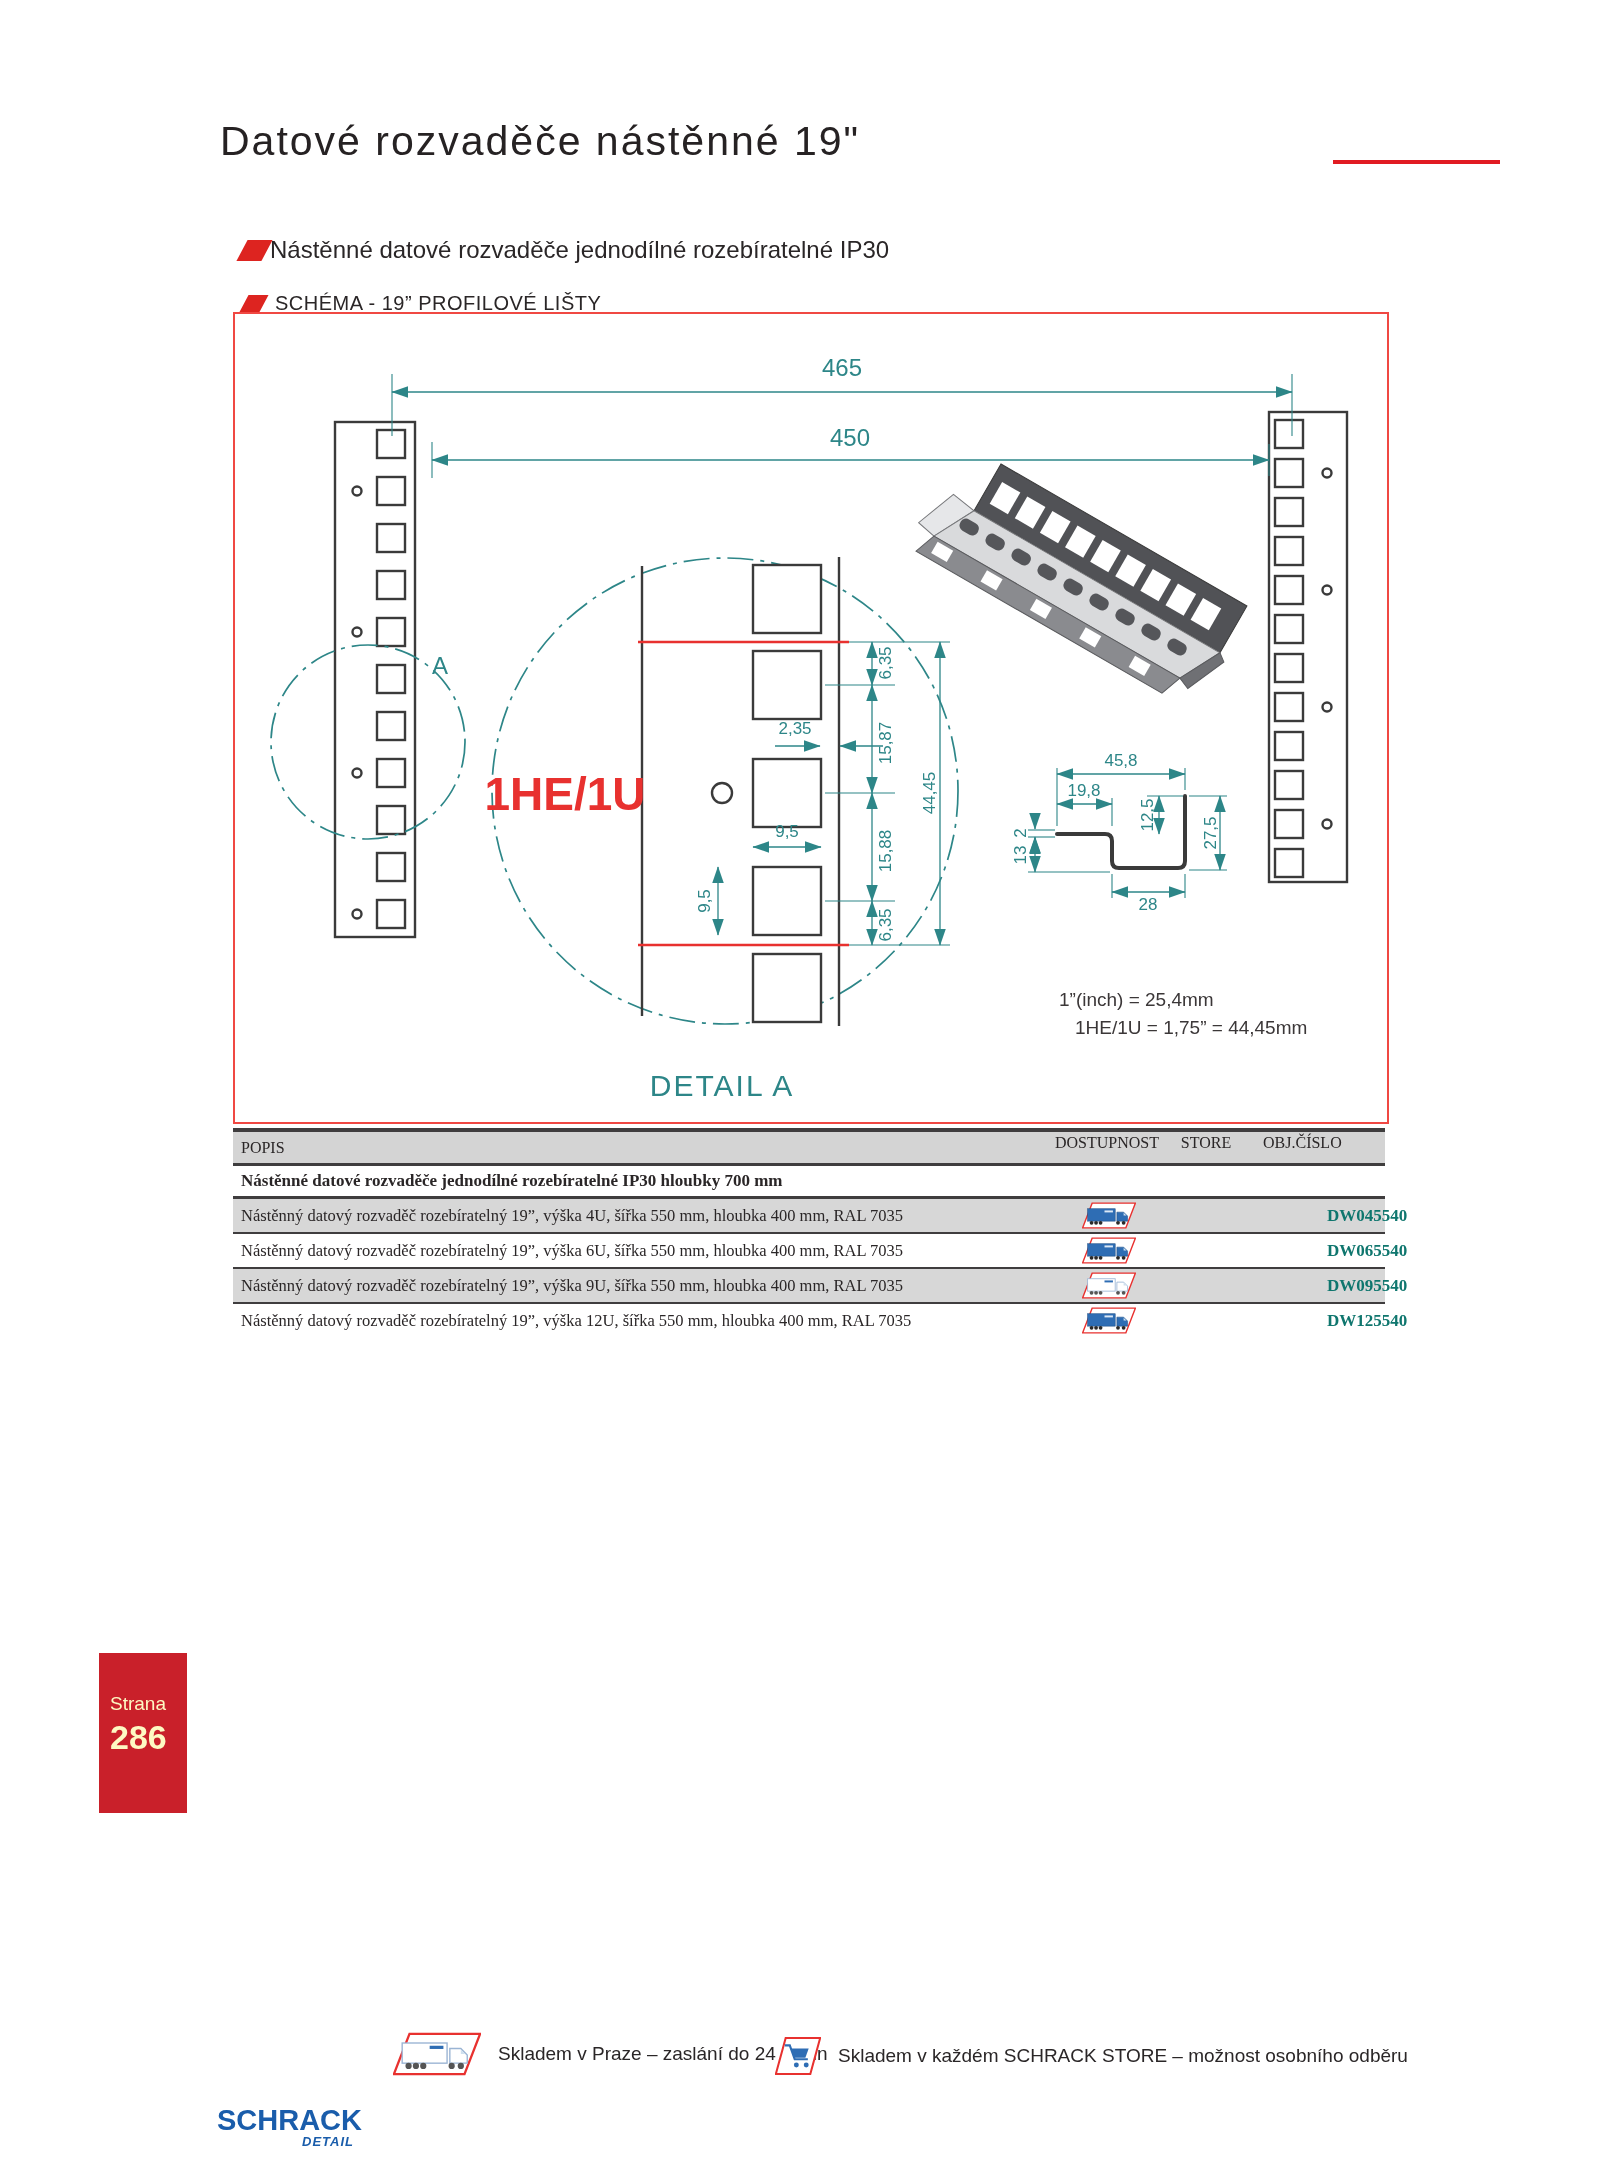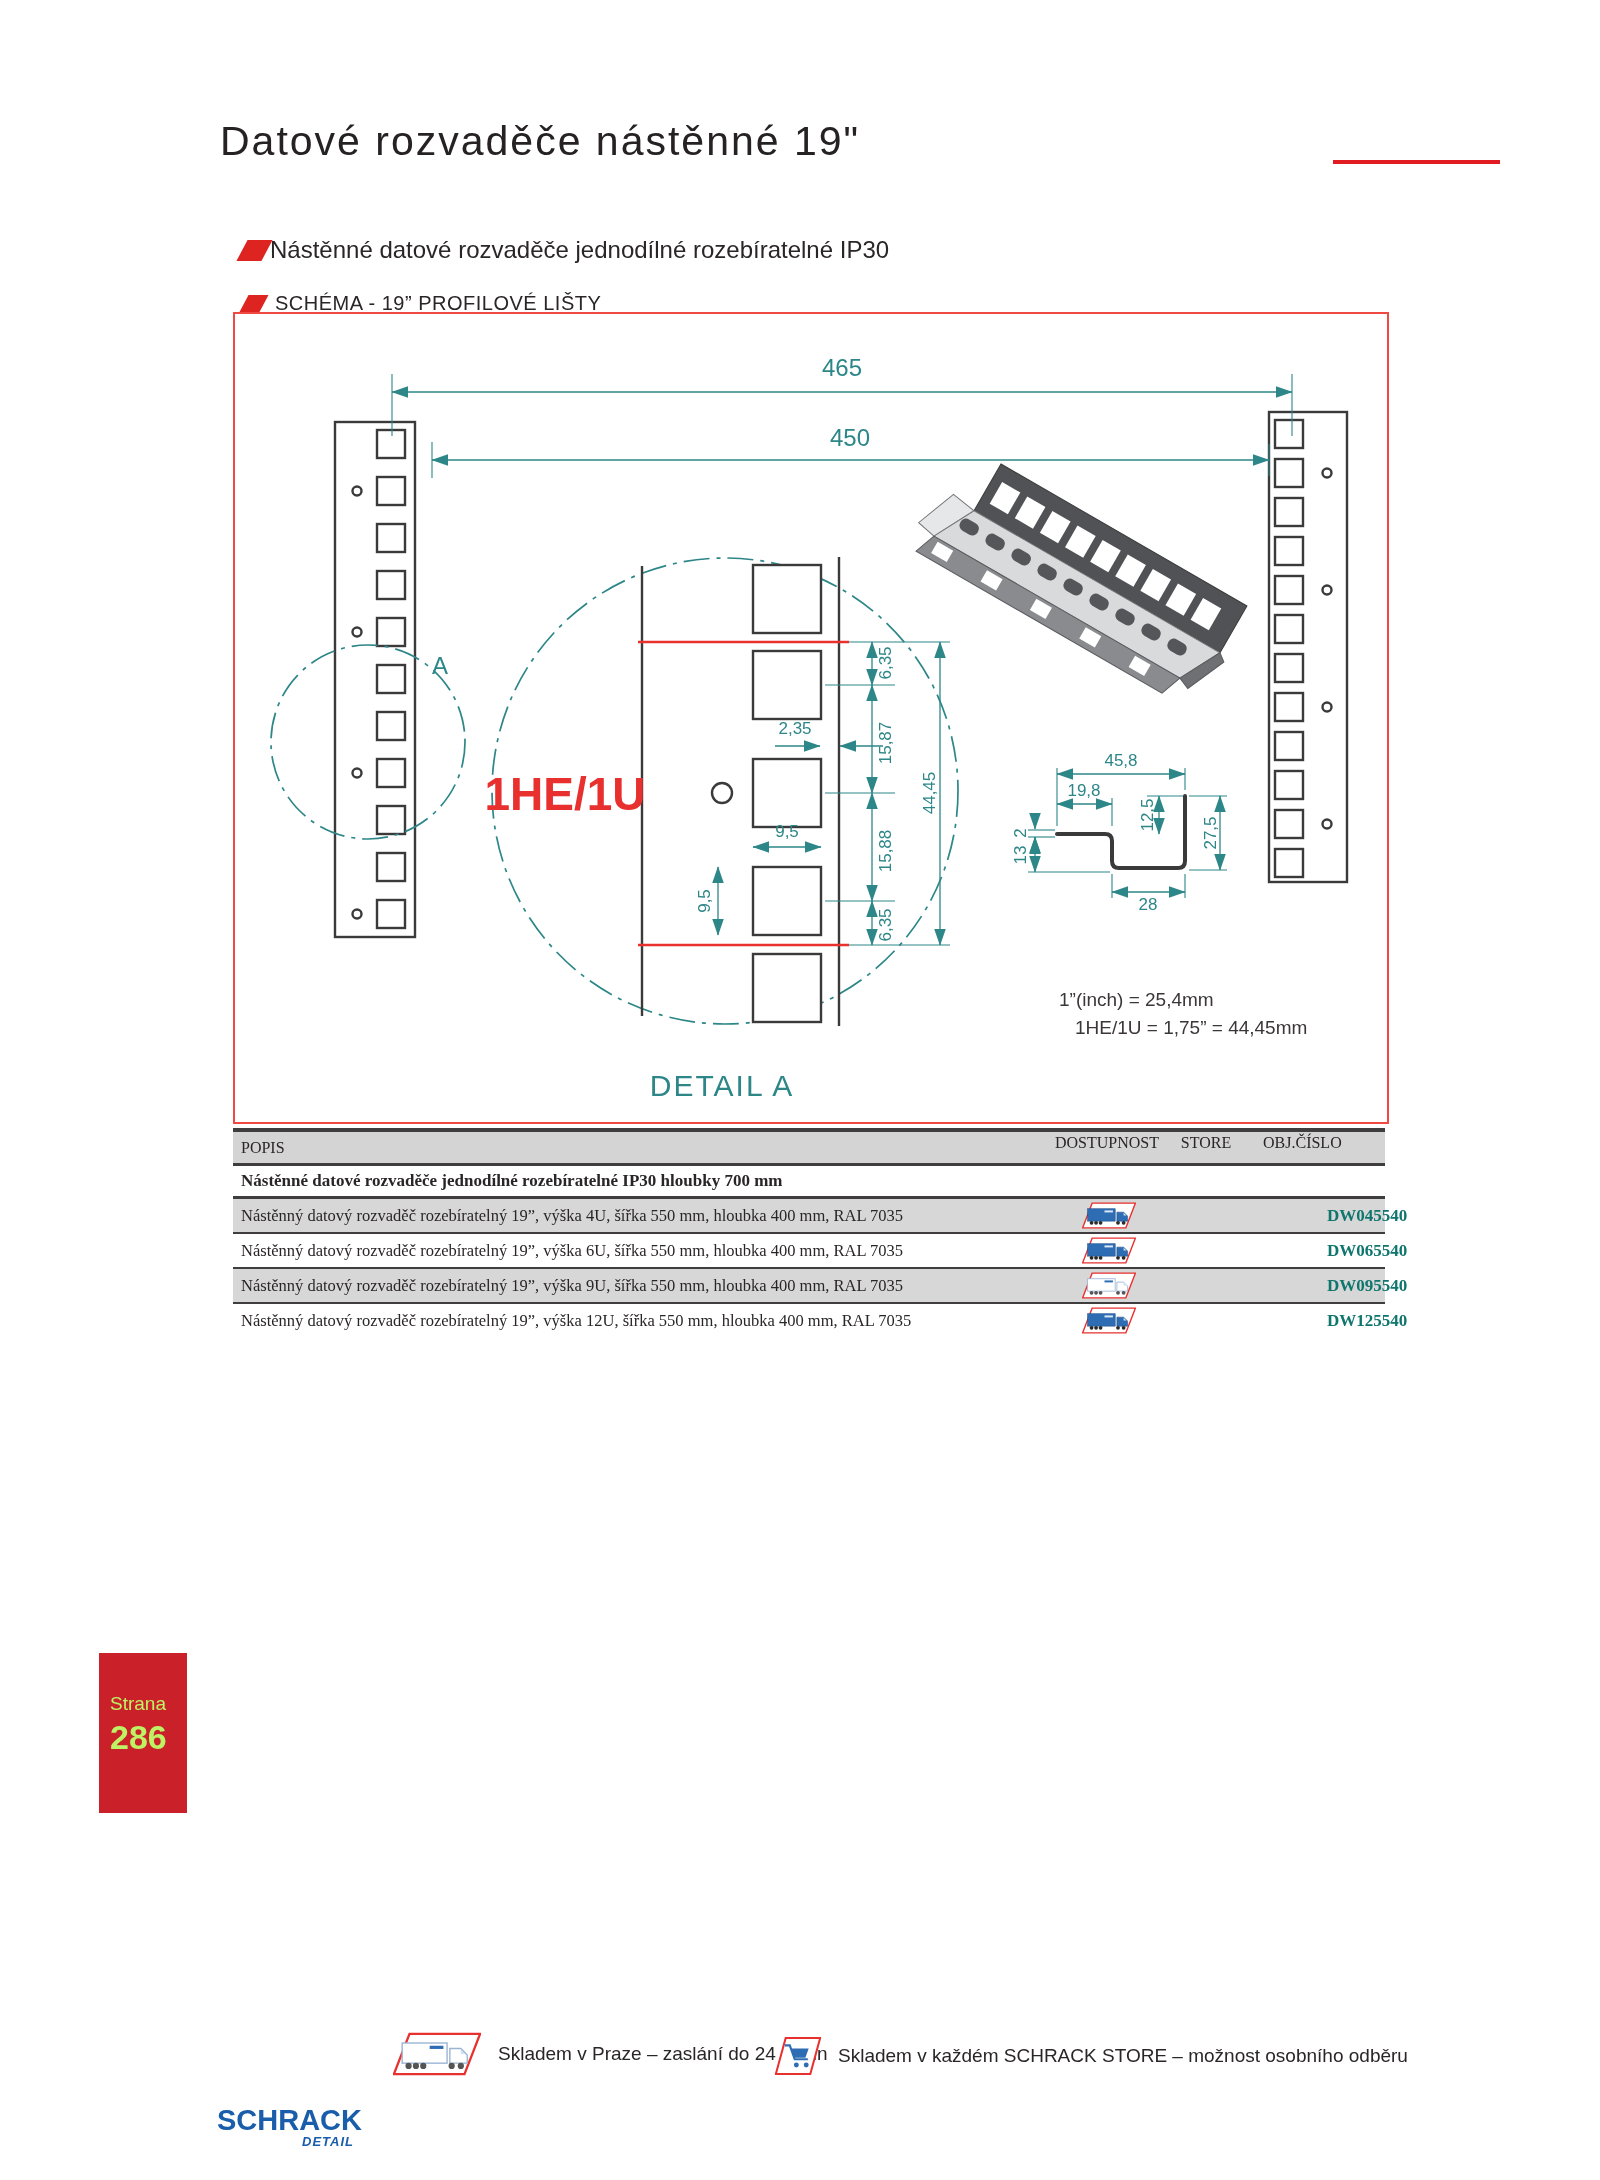--- a/index.html
+++ b/index.html
@@ -43,21 +43,21 @@
   .tcat{height:30px;display:flex;align-items:center;font-weight:bold;font-size:17px;padding-left:8px;background:#fff;}
   .trow{height:33px;position:relative;display:flex;align-items:center;background:#fff;}
   .trow+.trow{border-top:2.5px solid #3f3d3e;}
   .trow.gray{background:#d7d7d7;}
   .trow .desc{padding-left:8px;}
   .trow .truck{position:absolute;left:828px;top:3px;width:96px;height:27px;}
   .trow .code{position:absolute;left:1094px;font-weight:bold;color:#0f766e;font-size:17px;}
 
   
   .page-badge{position:absolute;left:99px;top:1653px;width:88px;height:160px;background:#c9202a;
-              color:#bef264;box-sizing:border-box;padding:40px 0 0 11px;}
+              color:#fef9c3;box-sizing:border-box;padding:40px 0 0 11px;}
   .page-badge .lbl{font-size:19px;}
   .page-badge .num{font-size:34px;font-weight:bold;margin-top:3px;}
 
   
   .legend-item{position:absolute;display:flex;align-items:center;gap:17px;font-size:19px;color:#2a2627;}
   .legend-item svg{flex:0 0 auto;}
   .logo{position:absolute;left:214px;top:2104px;width:140px;}
   .logo-s{display:flex;align-items:center;color:#1a5dab;font-weight:bold;font-size:29px;}
   .logo-slash{display:inline-block;width:10px;height:23px;background:#d9261c;transform:skewX(-30deg);margin-right:3px;}
   .logo-t{display:block;text-align:right;color:#1a5dab;font-style:italic;font-weight:bold;

